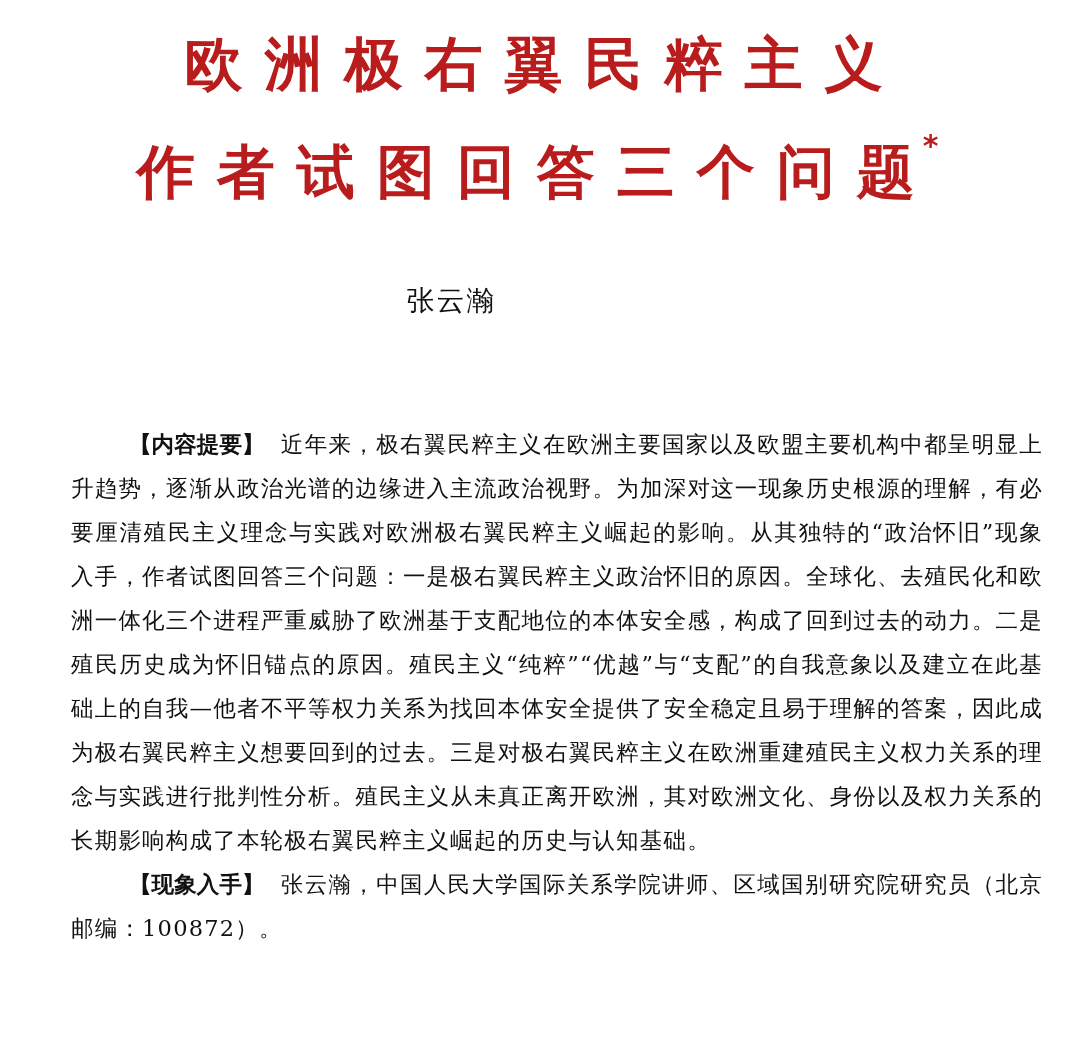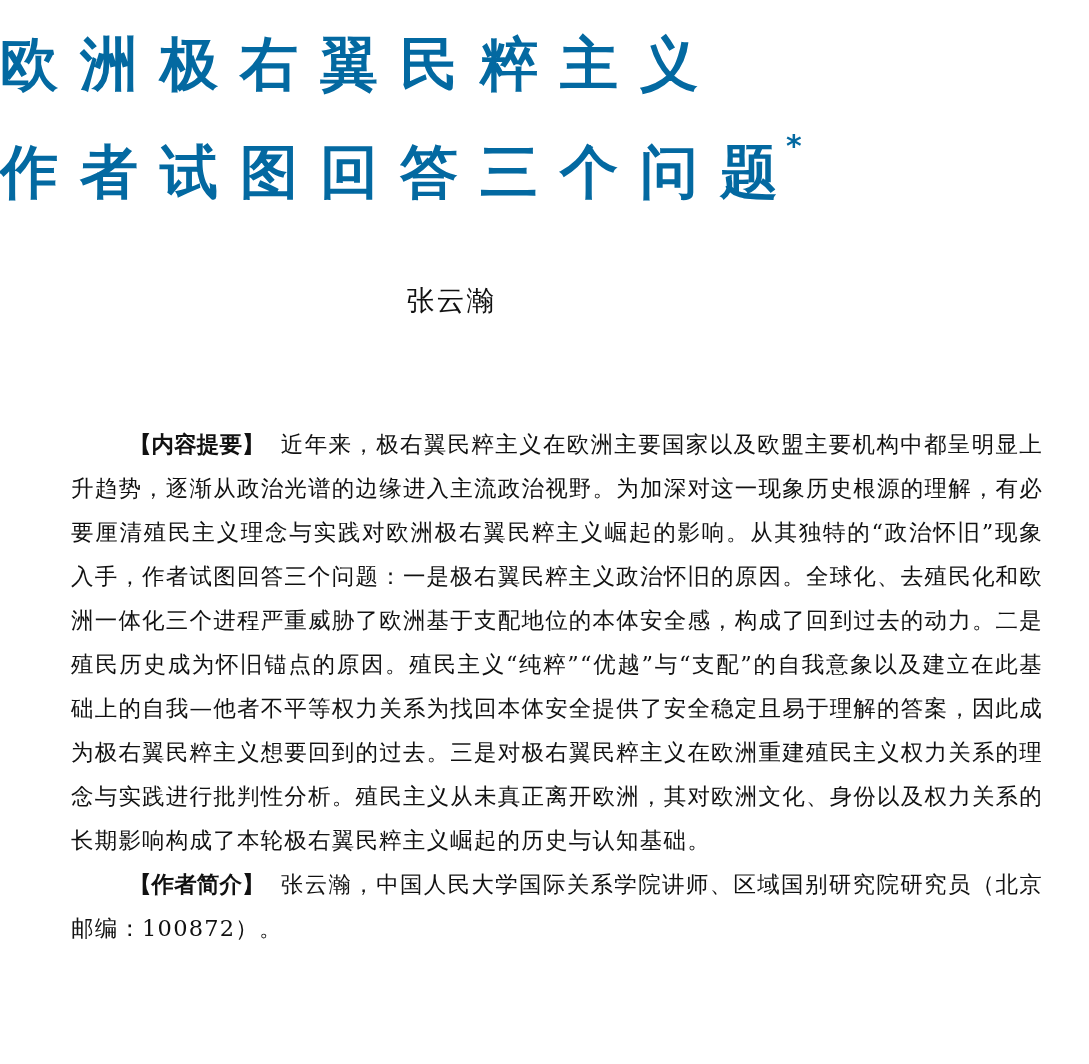--- a/index.html
+++ b/index.html
@@ -1,23 +1,23 @@
 <!DOCTYPE html>
 <html><head>
   <meta charset="utf-8">
   <style>
     html, body { margin: 0; padding: 0; background: #ffffff; }
     body {
       width: 1089px; height: 1064px; position: relative; overflow: hidden;
       color: #111; font-family: "DejaVu Serif", "Liberation Serif", serif;
     }
     .title-line {
-      position: absolute; left: 0; width: 1089px; 
+      position: absolute; left: 0; width: 1089px; text-align: center;
       font-family: "DejaVu Sans", sans-serif; font-weight: bold;
-      font-size: 58px; letter-spacing: 22px; color: #0369a1;
+      font-size: 58px; letter-spacing: 22px; color: #b91c1c;
     }
     #t1 { top: 26px; }
     #t2 { top: 134px; }
     .star { font-size: 30px; vertical-align: top; letter-spacing: 0; position: relative; top: -6px; left: -14px; }
     .author {
       position: absolute; top: 282px; left: 0; width: 903px; text-align: center;
       font-size: 28px; letter-spacing: 2px;
     }
     .abstract {
       position: absolute; left: 58px; top: 422px; width: 972px;
@@ -39,15 +39,15 @@
   <span>作者试图回答三个问题</span><span class="star">*</span>
 </div>
 
 <div class="author">张云瀚</div>
 
 <div class="abstract">
   <p class="para">
     <span class="label">【内容提要】</span><span class="gap"></span><span>近年来，极右翼民粹主义在欧洲主要国家以及欧盟主要机构中都呈明显上升趋势，逐渐从政治光谱的边缘进入主流政治视野。为加深对这一现象历史根源的理解，有必要厘清殖民主义理念与实践对欧洲极右翼民粹主义崛起的影响。从其独特的“政治怀旧”现象入手，作者试图回答三个问题：一是极右翼民粹主义政治怀旧的原因。全球化、去殖民化和欧洲一体化三个进程严重威胁了欧洲基于支配地位的本体安全感，构成了回到过去的动力。二是殖民历史成为怀旧锚点的原因。殖民主义“纯粹”“优越”与“支配”的自我意象以及建立在此基础上的自我—他者不平等权力关系为找回本体安全提供了安全稳定且易于理解的答案，因此成为极右翼民粹主义想要回到的过去。三是对极右翼民粹主义在欧洲重建殖民主义权力关系的理念与实践进行批判性分析。殖民主义从未真正离开欧洲，其对欧洲文化、身份以及权力关系的长期影响构成了本轮极右翼民粹主义崛起的历史与认知基础。</span>
   </p>
   <p class="para">
-    <span class="label">【作者简介】</span><span class="gap"></span><span>张云瀚，中国人民大学国际关系学院讲师、区域国别研究院研究员（北京　邮编：100872）。</span>
+    <span class="label">【现象入手】</span><span class="gap"></span><span>张云瀚，中国人民大学国际关系学院讲师、区域国别研究院研究员（北京　邮编：100872）。</span>
   </p>
 </div>
 
 </body></html>

